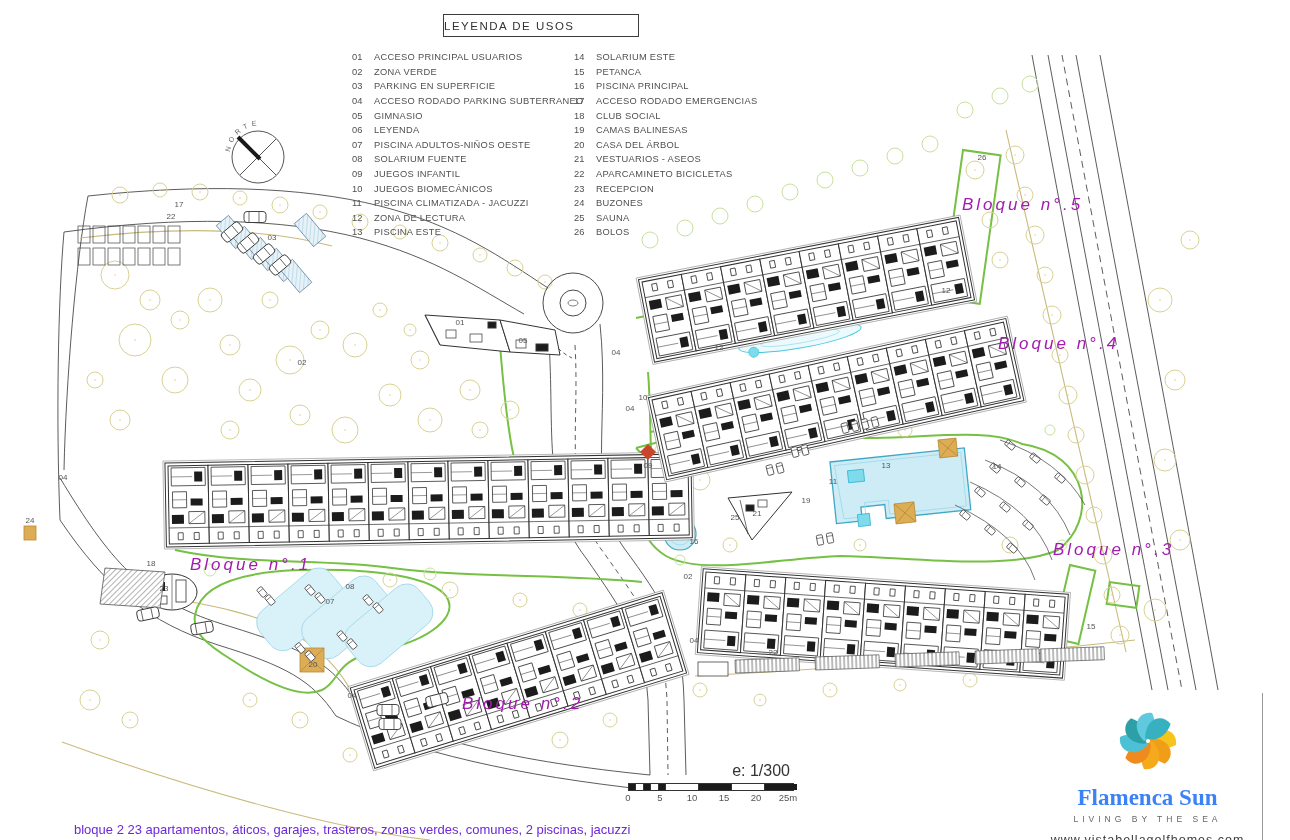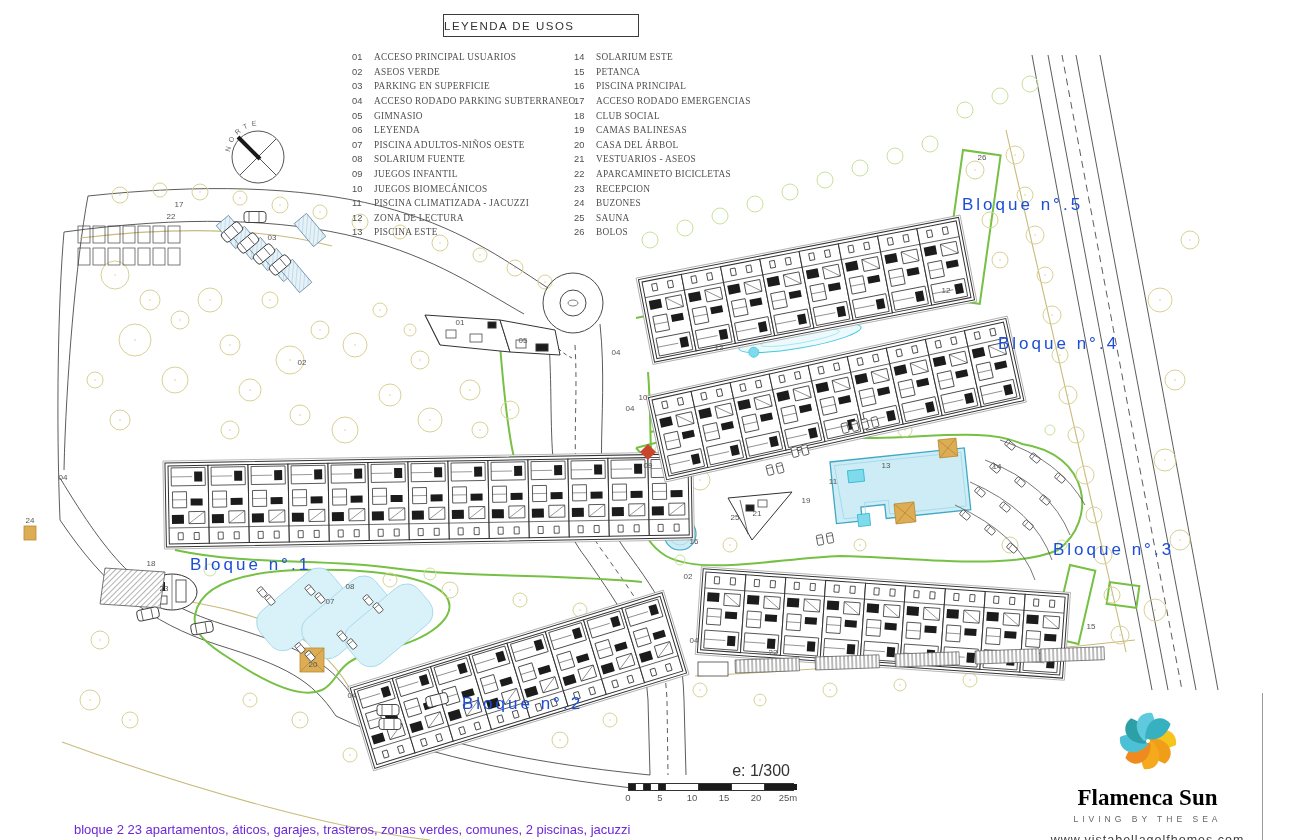--- a/index.html
+++ b/index.html
@@ -6,41 +6,41 @@
   #stage{position:relative;width:1290px;height:840px;background:#fff;overflow:hidden;
          font-family:"Liberation Sans",sans-serif;color:#444;}
   svg{position:absolute;left:0;top:0;}
   
   #legend-box{position:absolute;left:443px;top:14px;width:194px;height:21px;border:1px solid #3c3c3c;
       display:flex;align-items:center;justify-content:flex-start;font-size:11.5px;letter-spacing:1.5px;color:#333;}
   #legend-cols{position:absolute;left:352px;top:50px;width:420px;display:flex;gap:24px;}
   .legend-col{display:flex;flex-direction:column;width:198px;}
   .legend-row{display:flex;height:14.6px;align-items:center;}
   .ln{width:22px;font-size:9.3px;color:#4f4f4f;flex:none;}
-  .ll{font-size:9.3px;color:#4f4f4f;letter-spacing:.3px;white-space:nowrap;font-family:Liberation Serif, serif;}
+  .ll{font-size:9.3px;color:#4f4f4f;letter-spacing:.3px;white-space:nowrap;}
   
-  .plan-label{position:absolute;font-size:17px;letter-spacing:3px;color:#1d4ed8;white-space:nowrap;}
+  .plan-label{position:absolute;font-size:17px;letter-spacing:3px;color:#a21caf;white-space:nowrap;font-style:italic;}
   .marker{position:absolute;font-size:8px;color:#555;transform:translate(-50%,-50%);white-space:nowrap;}
   
   #title-row{position:absolute;left:74px;top:795px;width:1000px;display:flex;align-items:baseline;}
   #project-title{font-size:25px;letter-spacing:11px;color:#3f3f3f;white-space:nowrap;}
   #phase-title{font-size:25px;letter-spacing:7px;color:#3f3f3f;margin-left:120px;white-space:nowrap;margin-top:48px;}
   #subtitle{position:absolute;left:74px;top:822px;font-size:13px;color:#6d28d9;white-space:nowrap;}
   
   #scalebar{position:absolute;left:628px;top:762px;width:166px;}
   #scale-note{text-align:right;font-size:16px;color:#333;margin-bottom:3px;padding-right:4px;}
   #scale-seg{position:relative;height:6px;border:1px solid #333;display:flex;}
   .seg{height:100%;flex:none;}
   .segb{background:#1a1a1a;} .segw{background:#fff;}
   .segd{border-right:1px solid #333;}
   #scale-ticks{position:relative;height:12px;font-size:9.5px;color:#555;}
   #scale-ticks span{position:absolute;transform:translateX(-50%);top:1px;}
   
   #logo{position:absolute;left:1040px;top:705px;width:215px;text-align:center;}
-  #brand{font-family:"Liberation Serif",serif;font-weight:bold;font-size:23px;color:#000000;margin-top:4px;}
+  #brand{font-family:"Liberation Serif",serif;font-weight:bold;font-size:23px;color:#3b82f6;margin-top:4px;}
   #tagline{font-size:8.5px;letter-spacing:4px;color:#666;margin-top:3px;}
   #urls{margin-top:8px;font-size:12.5px;color:#3d3d3d;letter-spacing:1px;line-height:16px;}
   #divider{position:absolute;left:1262px;top:693px;width:1px;height:147px;background:#999;}
 </style>
 </head>
 <body>
 
 <div id="stage">
 
   <svg id="plan" width="1290" height="840" viewBox="0 0 1290 840">
@@ -596,21 +596,21 @@
   </div>
   <div id="legend-cols">
     <div class="legend-col">
     <div class="legend-row">
       <span class="ln">01</span>
       <span class="ll">ACCESO PRINCIPAL USUARIOS</span>
     </div>
 
     <div class="legend-row">
       <span class="ln">02</span>
-      <span class="ll">ASEOS VERDE</span>
+      <span class="ll">ZONA VERDE</span>
     </div>
 
     <div class="legend-row">
       <span class="ln">03</span>
       <span class="ll">PARKING EN SUPERFICIE</span>
     </div>
 
     <div class="legend-row">
       <span class="ln">04</span>
       <span class="ll">ACCESO RODADO PARKING SUBTERRANEO</span>

